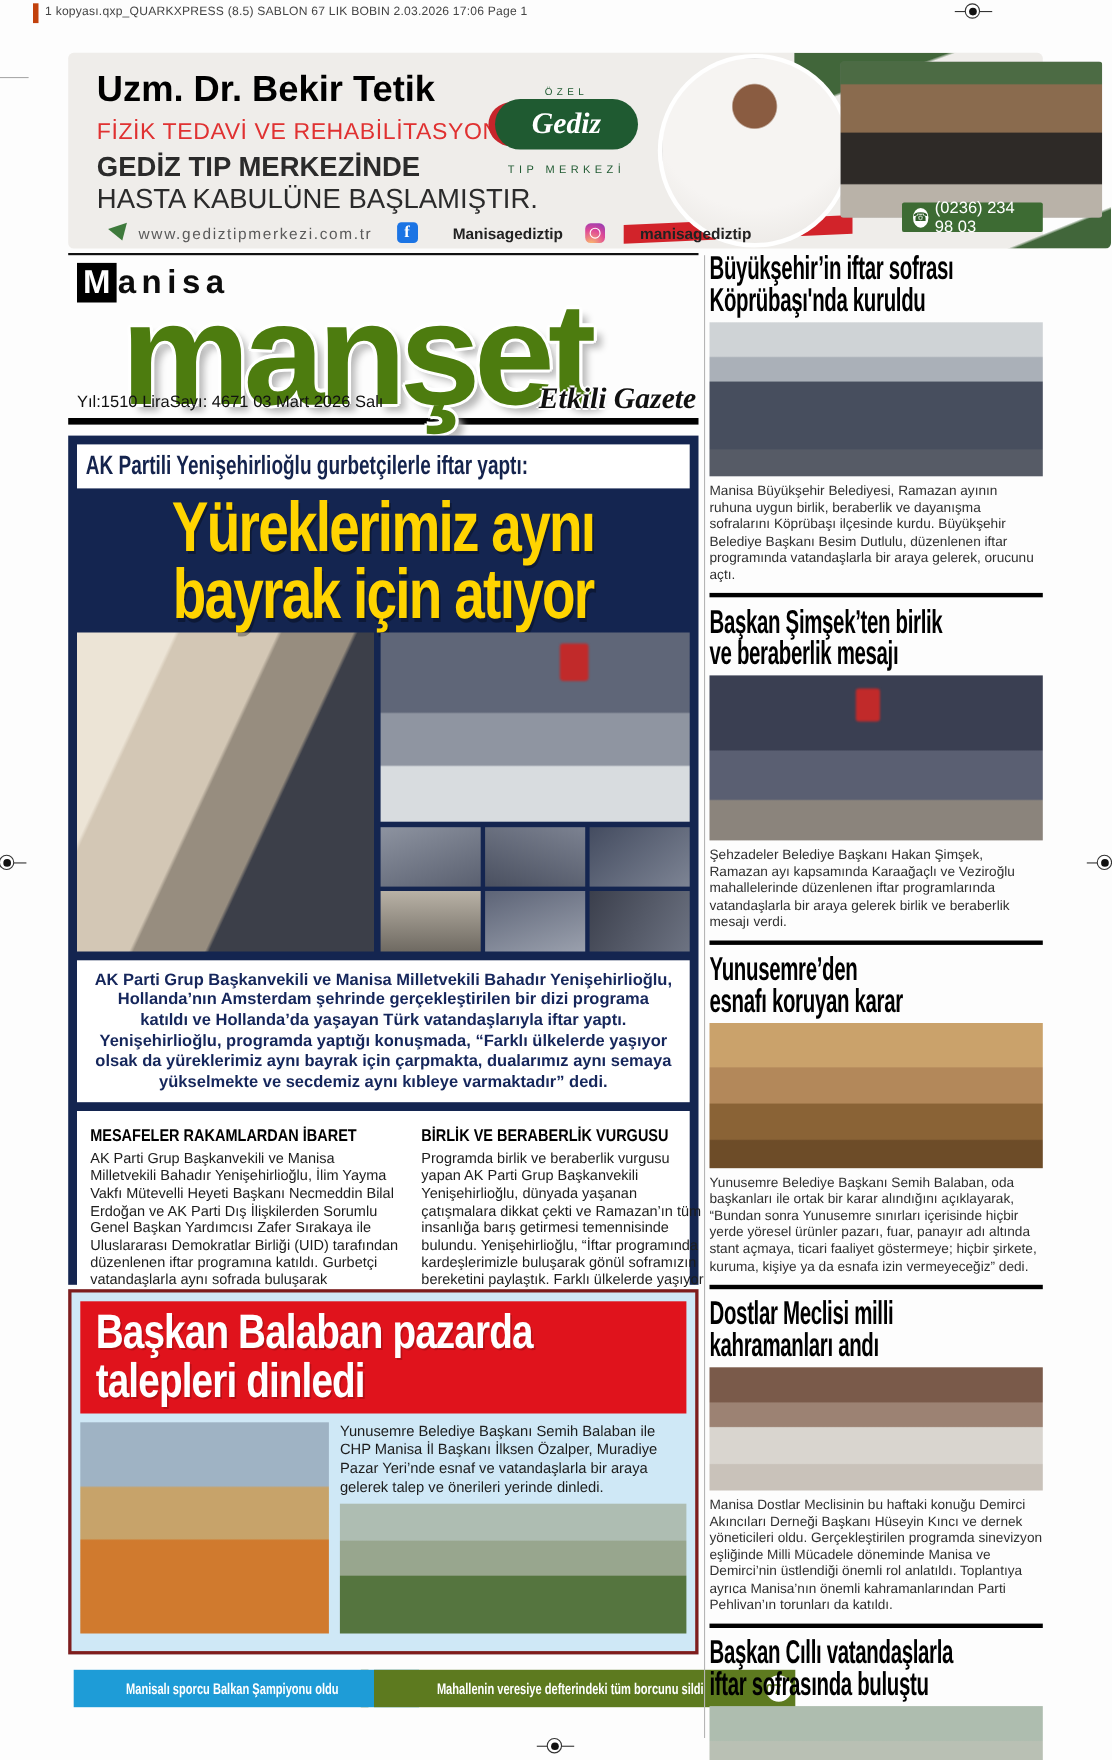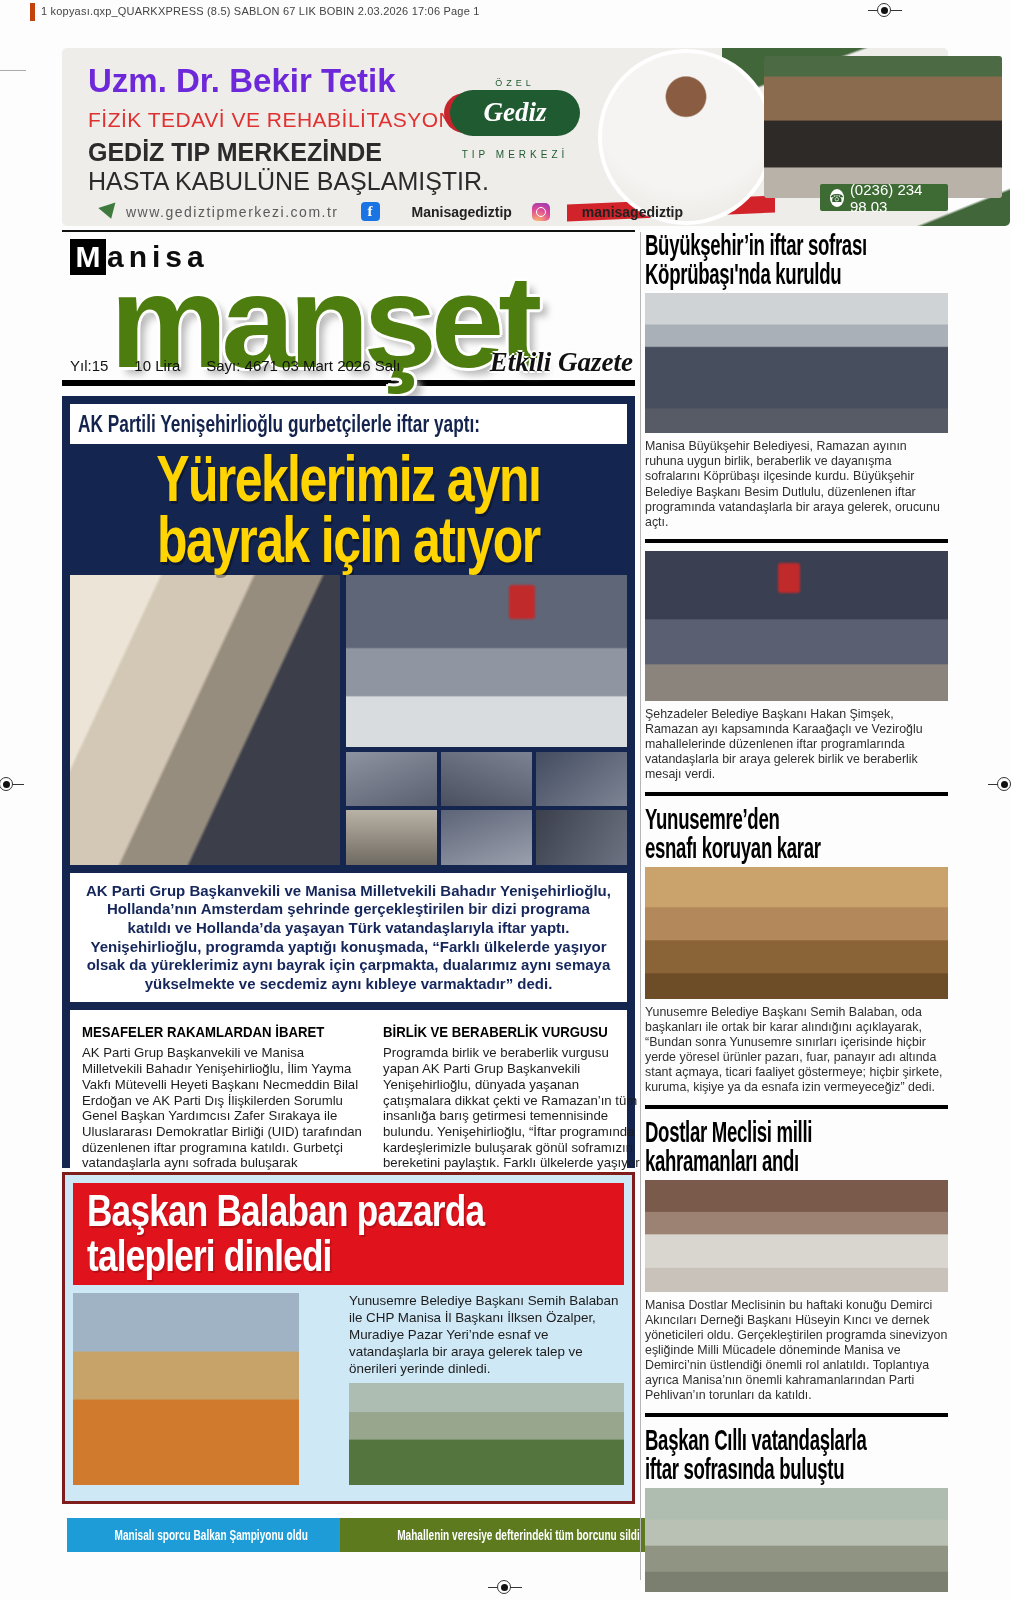--- a/index.html
+++ b/index.html
@@ -10,21 +10,21 @@
   .slug { position:absolute; left:30px; top:3px; font-size:11px; color:#444;
           border-left:5px solid #c2410c; padding:2px 0 4px 6px; letter-spacing:.2px; }
   .crop-line { position:absolute; left:0; top:70px; width:26px; height:1px; background:#aaa; }
   .regmark { position:absolute; width:34px; height:18px; }
   .regmark .h { position:absolute; left:0; top:8px; width:34px; height:1px; background:#333; }
   .regmark .c { position:absolute; left:9px; top:1px; width:14px; height:14px; border:1px solid #333; border-radius:50%; background:#fff; }
   .regmark .d { position:absolute; left:13px; top:5px; width:7px; height:7px; background:#111; border-radius:50%; }
 
   
   .ad { position:absolute; left:62px; top:48px; width:886px; height:178px; background:#efedea; border-radius:5px; }
-  .ad-name { position:absolute; left:26px; top:14px; font-size:33px; font-weight:bold; color:#6d28d9; }
+  .ad-name { position:absolute; left:26px; top:14px; font-size:33px; font-weight:bold; color:#000000; }
   .ad-spec { position:absolute; left:26px; top:60px; font-size:21px; color:#e03131; letter-spacing:.5px; }
   .ad-l1 { position:absolute; left:26px; top:90px; font-size:25px; font-weight:bold; color:#2b2b2b; }
   .ad-l2 { position:absolute; left:26px; top:119px; font-size:25px; color:#2b2b2b; }
   .ad-contact { position:absolute; left:38px; top:154px; display:flex; align-items:center; gap:8px; font-size:14px; }
   .web-icon { width:0; height:0; border-left:9px solid transparent; border-right:9px solid transparent; border-top:14px solid #3e7a3c; transform:rotate(-18deg); }
   .ad-web { color:#5a5a5a; letter-spacing:1.5px; }
   .fb-icon { width:19px; height:19px; border-radius:4px; background:#1b74e4; color:#fff; font-family:"Liberation Serif",serif; font-weight:bold; font-size:15px; text-align:center; line-height:19px; margin-left:14px; }
   .soc { font-weight:bold; color:#222;padding-left:24px; }
   .ig-icon { width:18px; height:18px; border-radius:5px; margin-left:12px; position:relative;
              background:radial-gradient(circle at 30% 110%, #fdc468, #df4996 58%, #8a3ab9); }
@@ -47,21 +47,21 @@
                 display:flex; align-items:center; gap:6px; padding:0 10px; font-size:15px; border-radius:2px; }
   .phone-ico { width:18px; height:18px; background:#fff; border-radius:50%; color:#2f5d2a; font-size:11px; line-height:18px; text-align:center; }
 
   
   .masthead { position:absolute; left:62px; top:230px; width:573px; height:156px; border-top:2px solid #111; border-bottom:6px solid #000; }
   .mh-city { position:absolute; left:8px; top:7px; display:flex; align-items:center; }
   .mh-mbox { width:36px; height:36px; background:#000; color:#fff; font-weight:bold; font-size:30px; text-align:center; line-height:36px; }
   .mh-rest { font-weight:bold; font-size:30px; letter-spacing:5px; color:#0d0d0d; padding-left:1px; }
   .mh-title { position:absolute; left:48px; top:-12px; font-size:132px; font-weight:bold; letter-spacing:-6px; color:#4d7c0f; line-height:1.18;
               text-shadow:-3px 0 0 #fff, 3px 0 0 #fff, 0 -3px 0 #fff, 0 3px 0 #fff, -2px -2px 0 #fff, 2px 2px 0 #fff, -2px 2px 0 #fff, 2px -2px 0 #fff, 7px 7px 7px #b9b9b9;margin-top:24px; }
-  .mh-meta { position:absolute; left:8px; bottom:6px; font-size:15px; color:#111; display:flex; gap:26px; }
+  .mh-meta { position:absolute; left:8px; bottom:6px; font-size:15px; color:#111; display:flex; }
   .mh-tag { position:absolute; right:2px; bottom:2px; font-family:"Liberation Serif",serif; font-style:italic; font-weight:bold; font-size:27px; color:#111;
             text-shadow:-2px 0 0 #fff, 2px 0 0 #fff, 0 2px 0 #fff, 0 -2px 0 #fff; }
 
   
   .lead { position:absolute; left:62px; top:396px; width:573px; height:772px; background:#142550; padding:8px; }
   .kicker { background:#fff; height:40px; display:flex; align-items:center; padding-left:8px; overflow:visible; }
   .kicker span { font-size:24px; font-weight:bold; color:#14234d; white-space:nowrap; display:inline-block; transform:scaleX(.72); transform-origin:left center; }
   .lead-hl { text-align:center; margin:5px 0 3px 0; }
   .lead-hl div { line-height:.96; }
   .lead-hl span { display:inline-block; white-space:nowrap; font-size:64px; font-weight:bold; letter-spacing:-2px; color:#ffd400;
@@ -87,21 +87,21 @@
   .lcol p { margin-top:3px; font-size:13.2px; color:#1d1d1d; line-height:1.19; }
 
   
   .secondary { position:absolute; left:62px; top:1172px; width:573px; height:332px; background:#cfe8f6; border:3px solid #7f1d1d; padding:8px; }
   .banner { background:#e0131c; height:102px; display:flex; flex-direction:column; justify-content:center; padding-left:14px; }
   .banner div { line-height:1.02; }
   .banner span { display:inline-block; white-space:nowrap; font-size:44px; font-weight:bold; color:#fff; letter-spacing:-1px;
                  transform:scaleX(.8); transform-origin:left center; text-shadow:2px 2px 0 rgba(0,0,0,.18); }
   .sec-row { display:flex; gap:10px; margin-top:8px; height:192px; }
   .ph-market1 { width:226px; height:192px; background:linear-gradient(180deg,#9fb3c4 0 30%, #c7a36a 31% 55%, #d07a2e 56% 100%); }
-  .sec-right { flex:1; display:flex; flex-direction:column;margin-left:40px; }
+  .sec-right { flex:1; display:flex; flex-direction:column; }
   .sec-right p { font-size:13.4px; color:#1c1c1c; line-height:1.26; }
   .ph-market2 { flex:1; margin-top:6px; background:linear-gradient(180deg,#aebdb2 0 28%, #98a68e 29% 55%, #55753f 56% 100%); }
 
   
   .teasers { position:absolute; left:62px; top:1518px; width:573px; height:22px; display:flex; gap:14px; }
   .teaser { display:flex; height:34px; }
   .teaser .stripe { width:7px; margin-right:5px; }
   .teaser .bar { position:relative; display:flex; align-items:center; justify-content:center; padding:0 36px 0 10px; }
   .teaser .bar span { display:inline-block; white-space:nowrap; font-size:14px; font-weight:bold; color:#fff; transform:scaleX(.72); transform-origin:center; }
   .teaser .pg { position:absolute; right:0px; top:2px; width:30px; height:30px; background:#ffffff; border-radius:50%;
@@ -276,20 +276,24 @@
       <div class="hl">
         <div><span>Büyükşehir’in iftar sofrası</span></div>
         <div><span>Köprübaşı'nda kuruldu</span></div>
       </div>
       <div class="sph photo ph-crowd"></div>
       <p class="cap">Manisa Büyükşehir Belediyesi, Ramazan ayının ruhuna uygun birlik, beraberlik ve dayanışma sofralarını Köprübaşı ilçesinde kurdu. Büyükşehir Belediye Başkanı Besim Dutlulu, düzenlenen iftar programında vatandaşlarla bir araya gelerek, orucunu açtı.</p>
     </div>
     <div class="rule"></div>
 
     <div class="story">
+      <div class="hl">
+        <div><span>Başkan Şimşek’ten birlik</span></div>
+        <div><span>ve beraberlik mesajı</span></div>
+      </div>
       <div class="sph photo ph-night">
           <i></i>
         </div>
       <p class="cap">Şehzadeler Belediye Başkanı Hakan Şimşek, Ramazan ayı kapsamında Karaağaçlı ve Veziroğlu mahallelerinde düzenlenen iftar programlarında vatandaşlarla bir araya gelerek birlik ve beraberlik mesajı verdi.</p>
     </div>
     <div class="rule"></div>
 
     <div class="story">
       <div class="hl">
         <div><span>Yunusemre’den</span></div>

